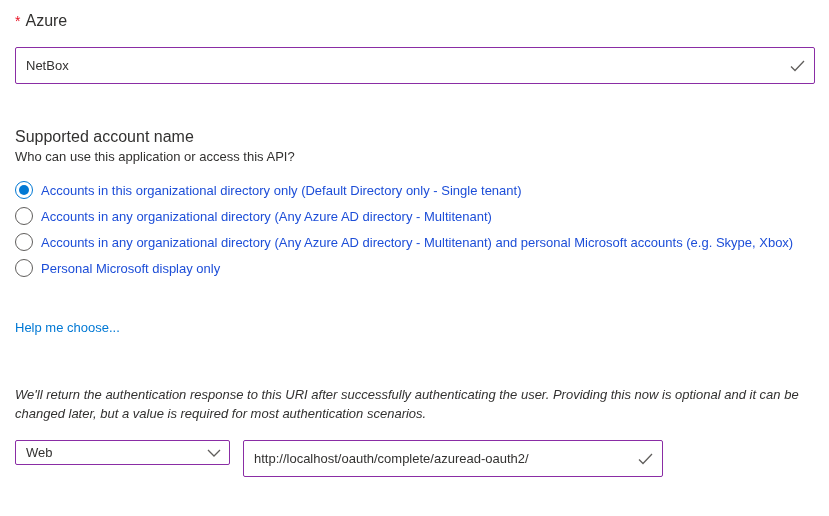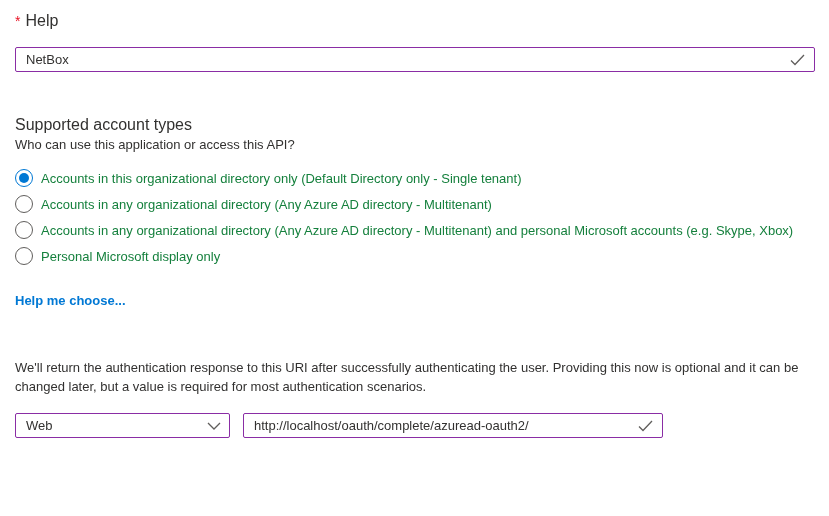--- a/index.html
+++ b/index.html
@@ -15,21 +15,21 @@
     font-size:16px;line-height:20px;font-weight:400;color:#323130;margin:0;
   }
   .required-star{color:#e81123;margin-right:5px;font-size:14px;}
   .desc{
     font-size:13px;line-height:19px;color:#323130;margin:0;
   }
 
   
   .name-desc{margin-top:15px;}
   .text-input-wrap{
-    position:relative;margin-top:16px;height:25px;box-sizing:border-box;
+    position:relative;margin-top:16px;height:37px;box-sizing:border-box;
     border:1px solid #8a2da5;border-radius:2px;background:#fff;
     display:flex;align-items:center;
   }
   .text-input-wrap input{
     border:none;outline:none;background:transparent;
     font-family:inherit;font-size:13px;color:#323130;
     flex:1;padding:0 10px;height:100%;min-width:0;
   }
   .input-check{
     flex:0 0 auto;margin-right:9px;display:flex;align-items:center;
@@ -46,61 +46,61 @@
     box-sizing:border-box;width:18px;height:18px;border-radius:50%;
     border:1px solid #605e5c;background:#fff;flex:0 0 auto;
     display:flex;align-items:center;justify-content:center;
   }
   .radio-circle .dot{
     width:10px;height:10px;border-radius:50%;background:transparent;
   }
   .radio-circle.checked{border:1px solid #0078d4;}
   .radio-circle.checked .dot{background:#0078d4;}
   .radio-label{
-    font-size:13px;color:#15803d;margin-left:8px;white-space:nowrap;
+    font-size:13px;color:#1d4ed8;margin-left:8px;white-space:nowrap;
   }
   .help-link{
-    display:inline-block;margin-top:24px;font-size:13px;color:#0078d4;
-    text-decoration:none;cursor:pointer;font-weight:bold;
+    display:inline-block;margin-top:39px;font-size:13px;color:#0078d4;
+    text-decoration:none;cursor:pointer;
   }
 
   
   .ruri-section{margin-top:49px;}
-  .ruri-desc{margin-top:21px;max-width:800px;}
+  .ruri-desc{margin-top:21px;max-width:800px;font-style:italic;}
   .ruri-controls{margin-top:17px;display:flex;gap:13px;}
   .dropdown{
     box-sizing:border-box;width:215px;height:25px;
     border:1px solid #8a2da5;border-radius:2px;background:#fff;
     display:flex;align-items:center;justify-content:space-between;
     padding:0 8px 0 10px;cursor:pointer;
   }
   .dropdown .dd-value{font-size:13px;color:#323130;}
   .uri-input-wrap{
     width:420px;margin-top:0;
   }
 </style>
 </head>
 <body>
 
 <div class="page">
 
   <div>
-    <h3 class="section-title"><span class="required-star">*</span><span>Help</span></h3>
+    <h3 class="section-title"><span class="required-star">*</span><span>Azure</span></h3>
     <div class="text-input-wrap">
       <input type="text" value="NetBox" style="">
       <span class="input-check">
         <svg width="15" height="12" viewBox="0 0 15 12">
             <path d="M1 6.5 L5 10.5 L14 1" stroke="#605e5c" stroke-width="1.3" fill="none"></path>
           </svg>
       </span>
     </div>
   </div>
 
   <div class="sat-section">
-    <h3 class="section-title">Supported account types</h3>
+    <h3 class="section-title">Supported account name</h3>
     <p class="desc sat-question">Who can use this application or access this API?</p>
 
     <div class="radio-group">
       <div class="radio-row">
         <span class="radio-circle checked">
             <span class="dot"></span>
           </span>
         <span class="radio-label">Accounts in this organizational directory only (Default Directory only - Single tenant)</span>
       </div>
       <div class="radio-row">

